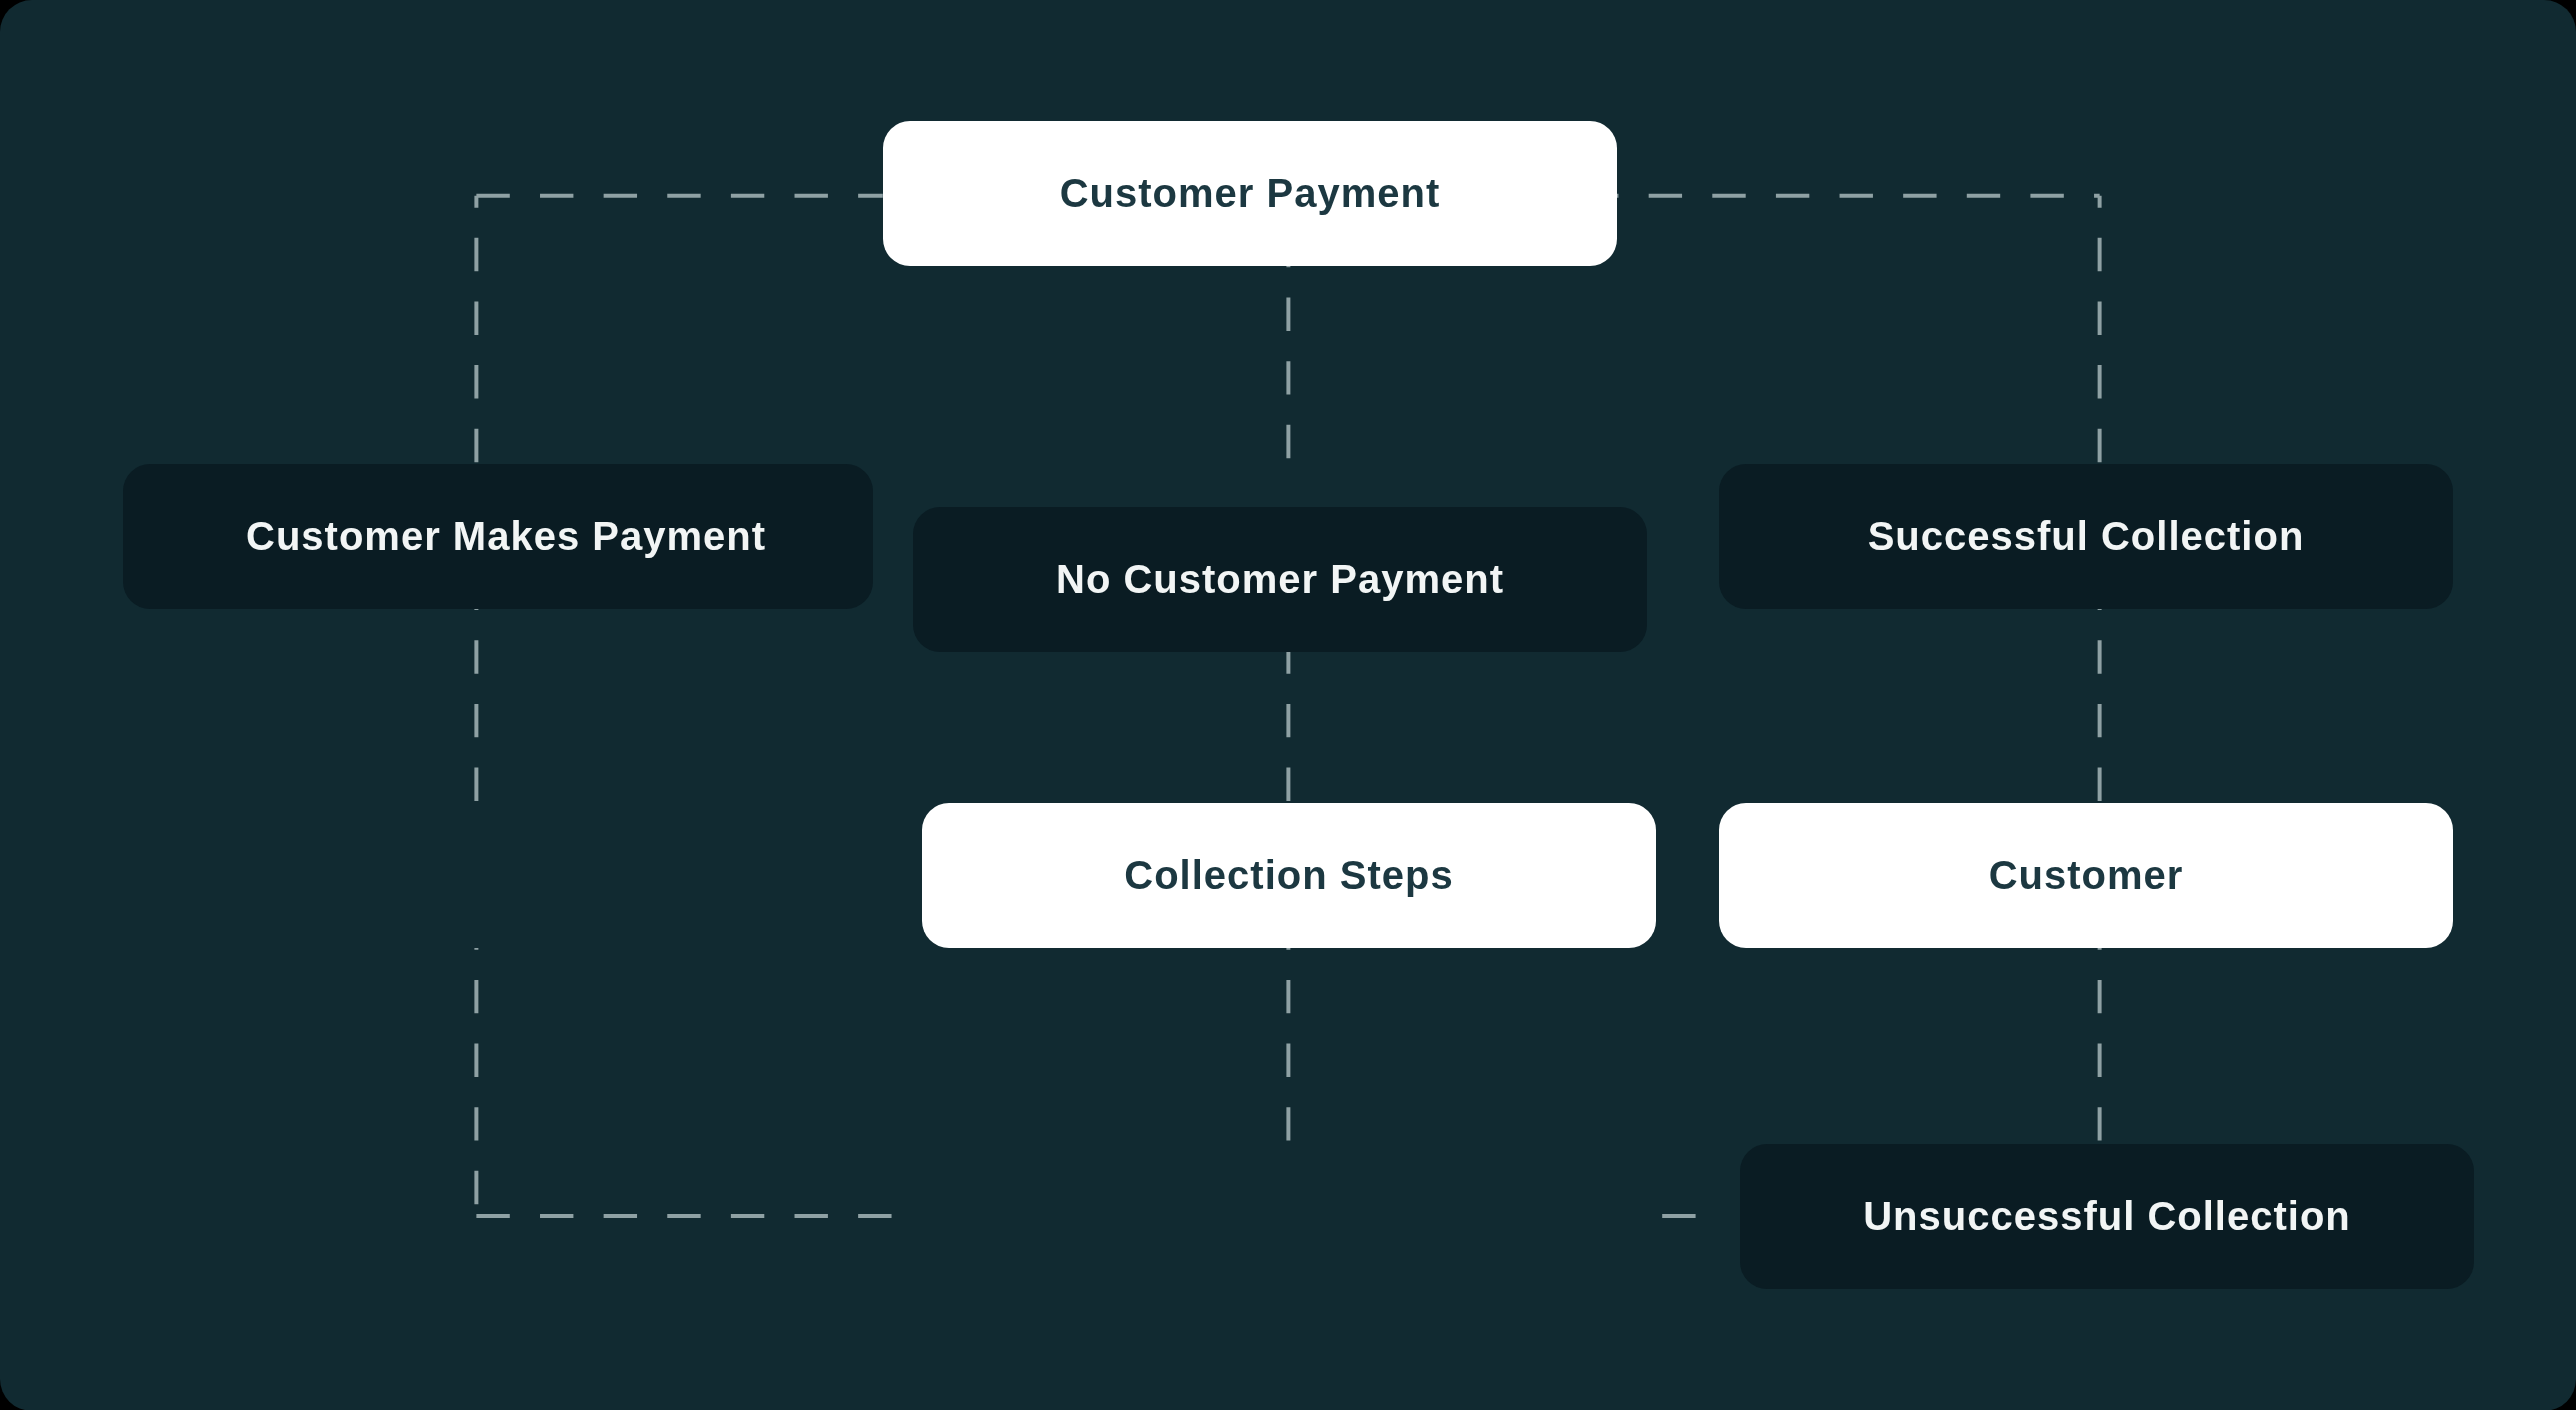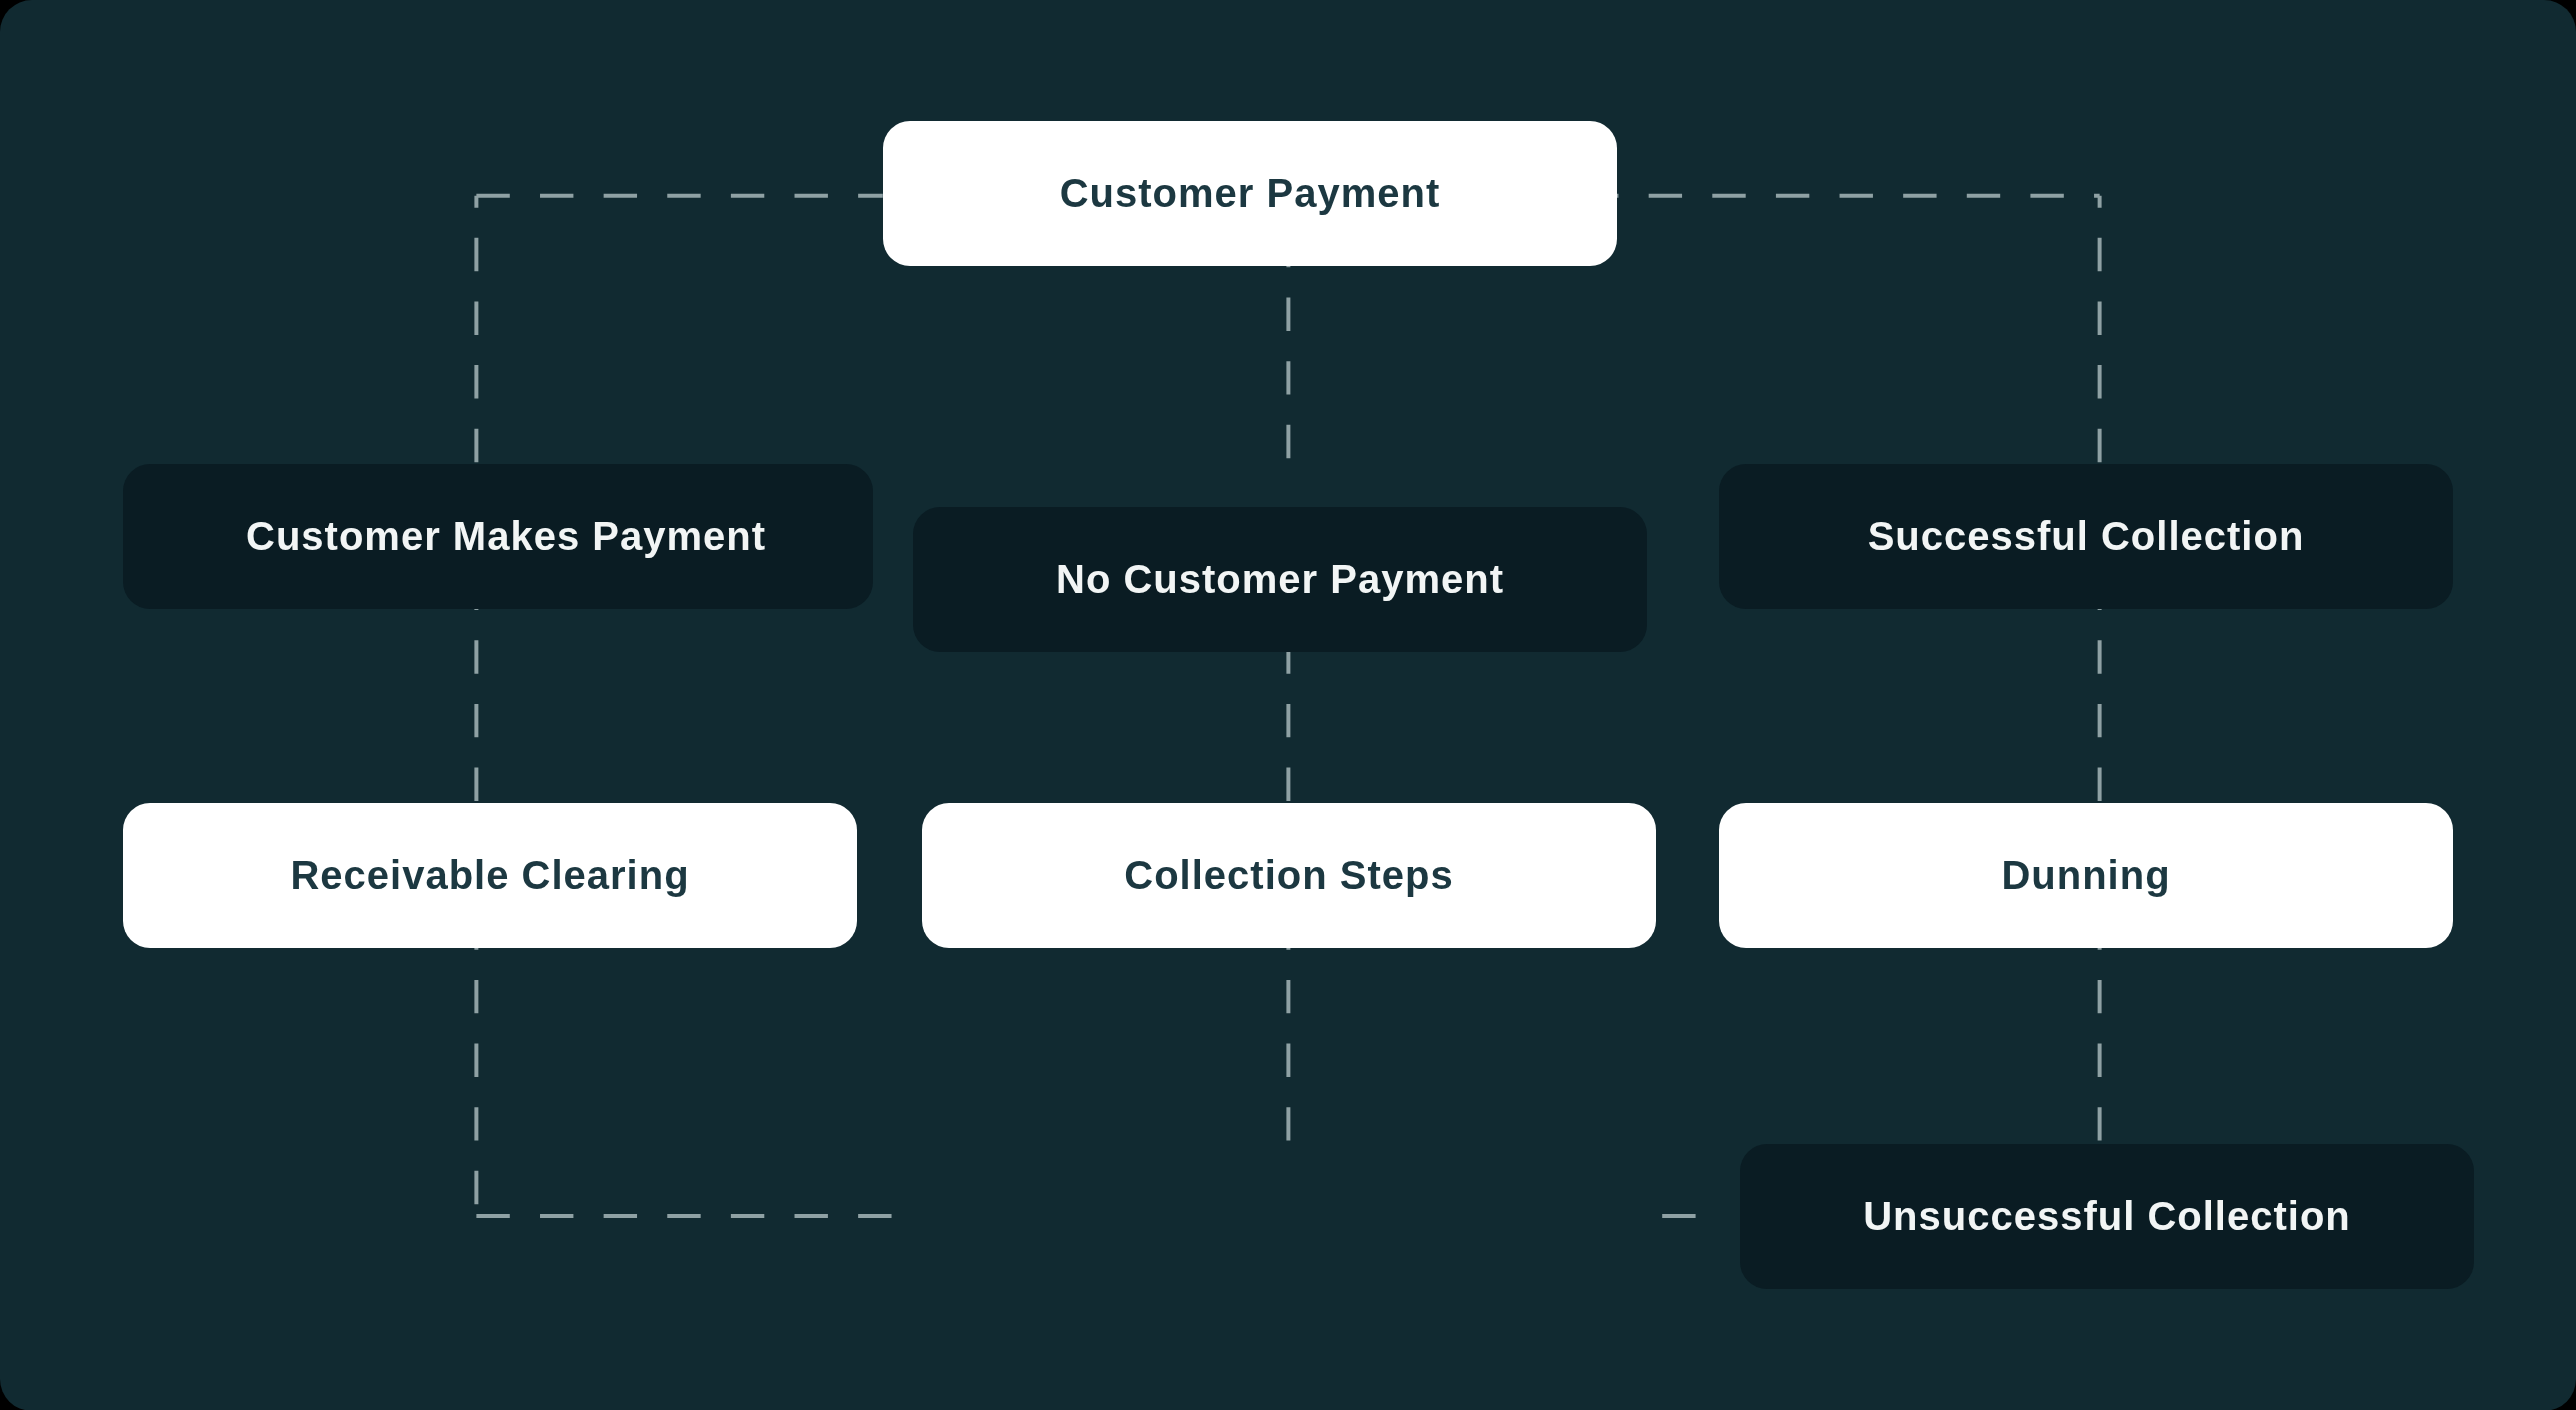--- a/index.html
+++ b/index.html
@@ -87,30 +87,27 @@
   </div>
 
   <div class="node dark" style="left:913px; top:464px;margin-top:43px;">
     <span>No Customer Payment</span>
   </div>
 
   <div class="node dark" style="left:1719px; top:464px;">
     <span>Successful Collection</span>
   </div>
 
-  <div class="node light" style="left:123px;  top:803px;">
-    <span>Receivable Clearing</span>
-  </div>
 
   <div class="node light" style="left:922px; top:803px;">
     <span>Collection Steps</span>
   </div>
 
   <div class="node light" style="left:1719px; top:803px;">
-    <span>Dunning</span>
+    <span>Customer</span>
   </div>
 
 
   <div class="node dark" style="left:1719px; top:1144px;margin-left:21px;">
     <span>Unsuccessful Collection</span>
   </div>
 
 </div>
 
 

